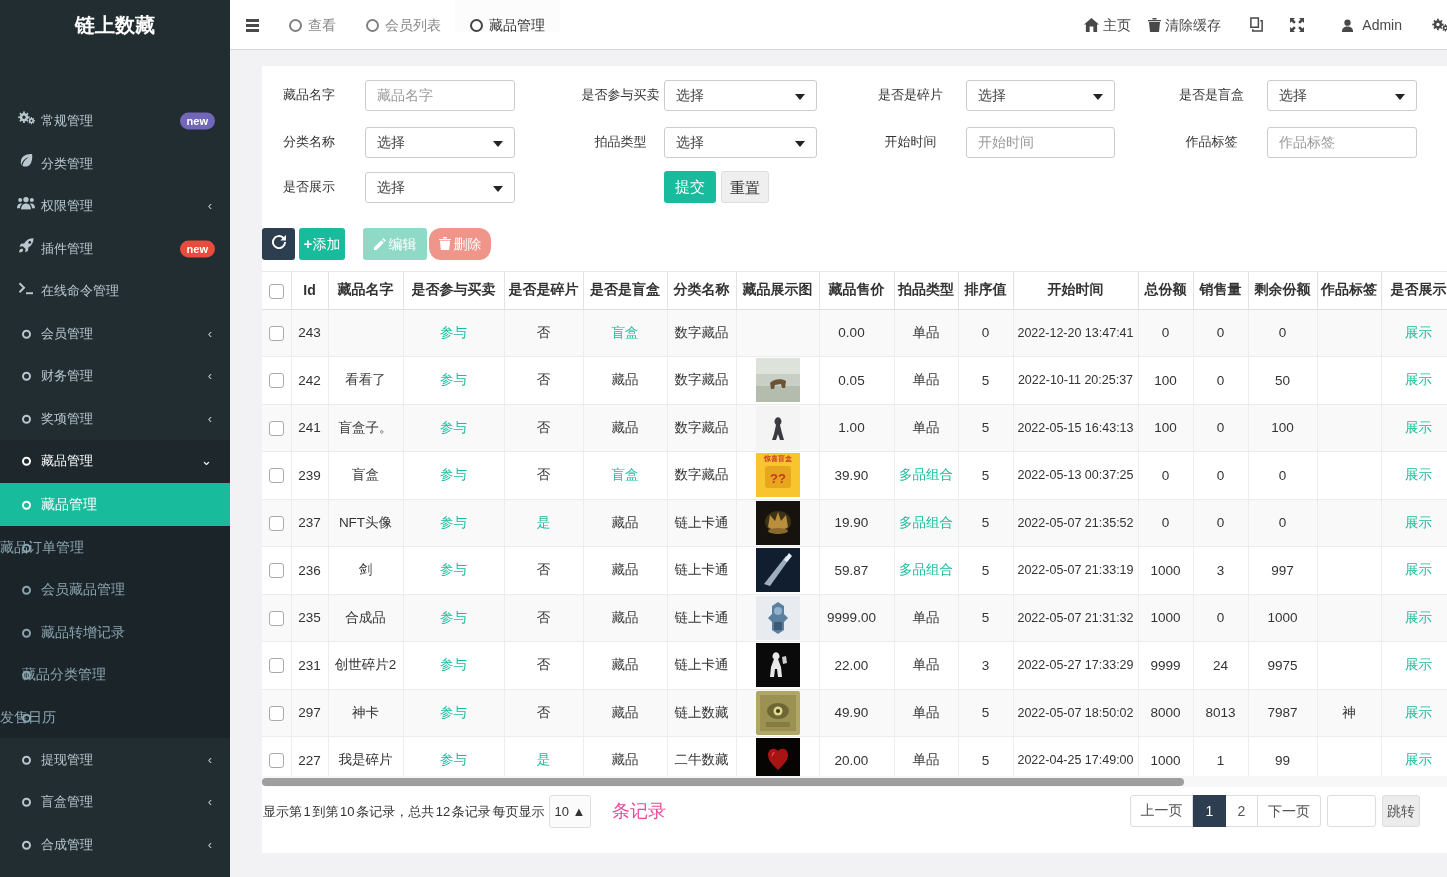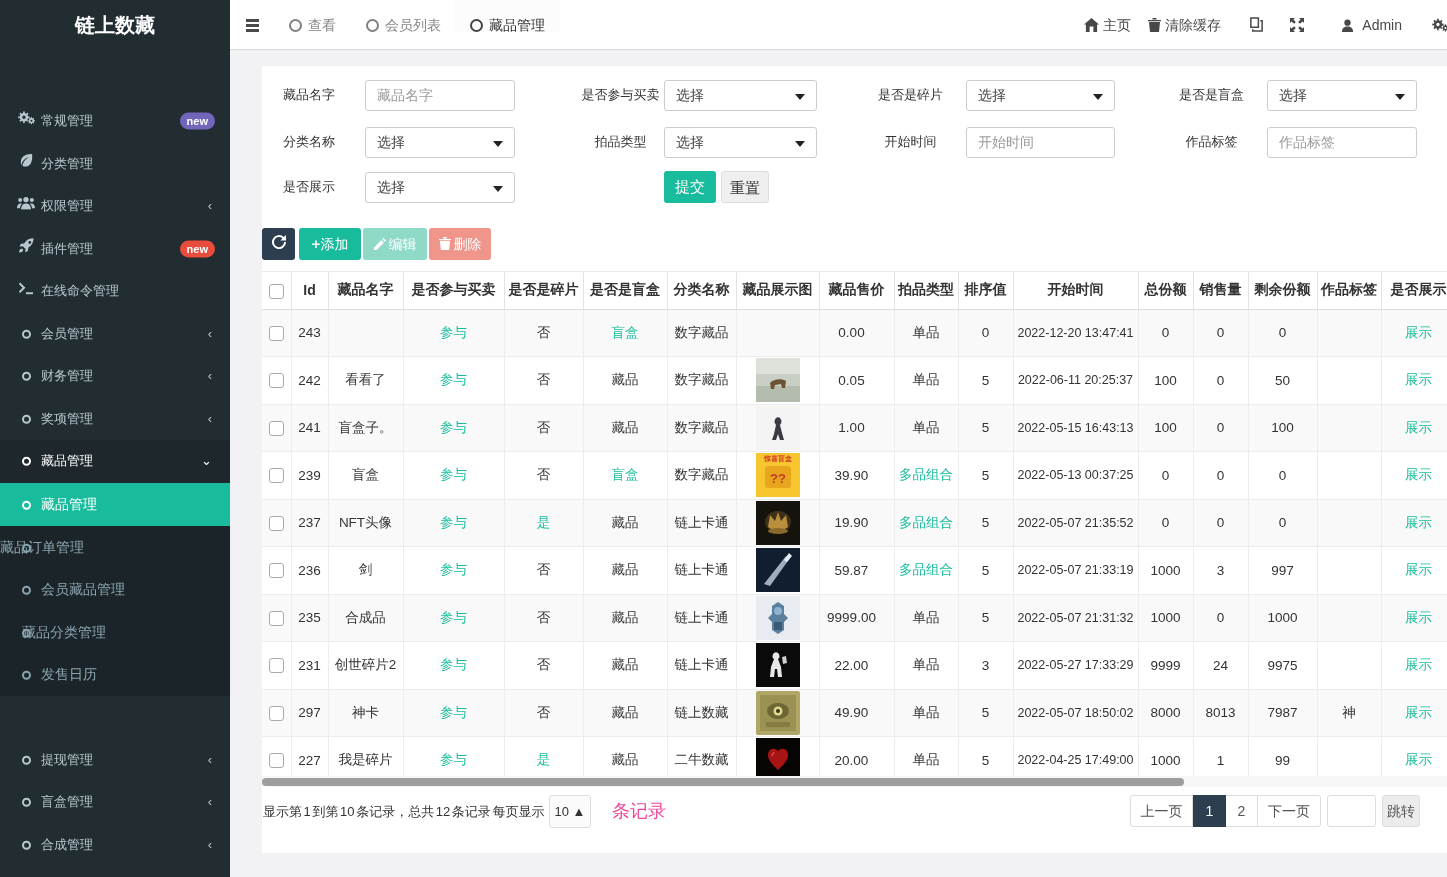--- a/index.html
+++ b/index.html
@@ -99,22 +99,23 @@
           </svg></span><span class="mt">在线命令管理</span></li>
     <li><span class="mi"><span class="ci"></span></span><span class="mt">会员管理</span><span class="arr">‹</span></li>
     <li><span class="mi"><span class="ci"></span></span><span class="mt">财务管理</span><span class="arr">‹</span></li>
     <li><span class="mi"><span class="ci"></span></span><span class="mt">奖项管理</span><span class="arr">‹</span></li>
     <li class="open" style="color:#fff;"><span class="mi"><span class="ci"></span></span><span class="mt">藏品管理</span><span class="arr" style="color:#fff;">⌄</span></li>
   </ul>
   <ul class="sub" style="position:absolute;top:483px;left:0;width:230px;">
     <li class="active-g" style="height:42.5px;line-height:42.5px;position:relative;"><span class="mi" style="position:absolute;left:15px;top:50%;transform:translateY(-50%);width:22px;text-align:center;"><span class="ci"></span></span><span class="mt" style="margin-left:41px;color:#fff;">藏品管理</span></li>
     <li style="height:42.5px;line-height:42.5px;position:relative;"><span class="mi" style="position:absolute;left:15px;top:50%;transform:translateY(-50%);width:22px;text-align:center;"><span class="ci"></span></span><span class="mt" style="">藏品订单管理</span></li>
     <li style="height:42.5px;line-height:42.5px;position:relative;"><span class="mi" style="position:absolute;left:15px;top:50%;transform:translateY(-50%);width:22px;text-align:center;"><span class="ci"></span></span><span class="mt" style="margin-left:41px;">会员藏品管理</span></li>
+    <li style="height:42.5px;line-height:42.5px;position:relative;"><span class="mi" style="position:absolute;left:15px;top:50%;transform:translateY(-50%);width:22px;text-align:center;"><span class="ci"></span></span><span class="mt" style="margin-left:41px;">藏品转增记录</span></li>
     <li style="height:42.5px;line-height:42.5px;position:relative;"><span class="mi" style="position:absolute;left:15px;top:50%;transform:translateY(-50%);width:22px;text-align:center;"><span class="ci"></span></span><span class="mt" style="margin-left:22px;">藏品分类管理</span></li>
-    <li style="height:42.5px;line-height:42.5px;position:relative;"><span class="mi" style="position:absolute;left:15px;top:50%;transform:translateY(-50%);width:22px;text-align:center;"><span class="ci"></span></span><span class="mt" style="margin-left:41px;">发售日历</span></li>
+    <li style="height:42.5px;line-height:42.5px;position:relative;"><span class="mi" style="position:absolute;left:15px;top:50%;transform:translateY(-50%);width:22px;text-align:center;"><span class="ci"></span></span><span class="mt" style="">发售日历</span></li>
   </ul>
   <ul class="menu" style="top:738.5px;">
     <li><span class="mi"><span class="ci"></span></span><span class="mt">提现管理</span><span class="arr">‹</span></li>
     <li><span class="mi"><span class="ci"></span></span><span class="mt">盲盒管理</span><span class="arr">‹</span></li>
     <li><span class="mi"><span class="ci"></span></span><span class="mt">合成管理</span><span class="arr">‹</span></li>
   </ul>
 </div>
 
 <div id="navbar">
   <div id="burger">
@@ -175,25 +176,25 @@
   <div class="finput" style="left:1005px;top:60.5px;width:150px;">作品标签</div>
 
   <div class="flabel" style="left:-18px;top:106px;">是否展示</div>
   <div class="fselect" style="left:103px;top:106px;width:150px;">选择</div>
   <div class="btn" style="position:absolute;left:402px;top:105px;width:52px;height:32px;line-height:32px;background:#18bc9c;">提交</div>
   <div class="btn" style="position:absolute;left:459px;top:105px;width:48px;height:32px;line-height:32px;background:#efefef;border:1px solid #ddd;color:#333;">重置</div>
 
   <div id="tb-refresh"><svg width="14" height="14" viewBox="0 0 16 16">
         <path d="M13.6 2.4 A8 8 0 1 0 16 8 L13.8 8 A5.8 5.8 0 1 1 12 3.9 L9.5 6.4 16 6.4 16 0Z" fill="#fff"></path>
       </svg></div>
-  <div class="tbtn" style="left:37px;width:62px;background:#18bc9c;"><b style="font-size:15px;">+</b>添加</div>
+  <div class="tbtn" style="left:37px;width:46px;background:#18bc9c;"><b style="font-size:15px;">+</b>添加</div>
   <div class="tbtn" style="left:101px;width:64px;background:#8fd9c7;"><svg width="12" height="12" viewBox="0 0 14 14" style="vertical-align:-1px;margin-right:3px;">
         <path d="M0 11 L8.5 2.5 11.5 5.5 3 14 0 14Z M9.5 1.5 L11 0 14 3 12.5 4.5Z" fill="#fff"></path>
       </svg>编辑</div>
-  <div class="tbtn" style="left:167px;width:62px;background:#f0958a;"><svg width="12" height="13" viewBox="0 0 13 14" style="vertical-align:-1px;margin-right:3px;">
+  <div class="tbtn" style="left:167px;width:62px;background:#f0958a;border-radius:12px;"><svg width="12" height="13" viewBox="0 0 13 14" style="vertical-align:-1px;margin-right:3px;">
         <path d="M1 4 12 4 11 14 2 14Z M0 2 13 2 13 3.2 0 3.2Z M4.5 0 8.5 0 8.5 1.5 4.5 1.5Z" fill="#fff"></path>
       </svg>删除</div>
 
   <div id="twrap">
     <table id="tbl">
         <colgroup>
           <col style="width:29px">
           <col style="width:37px">
           <col style="width:75px">
           <col style="width:101px">
@@ -262,21 +263,21 @@
               <svg class="thumb" viewBox="0 0 44 44">
                 <rect width="44" height="44" fill="#c9cfc4"></rect>
                 <rect y="0" width="44" height="16" fill="#dde2da"></rect>
                 <rect y="28" width="44" height="16" fill="#b4bcae"></rect>
                 <path d="M14 25 C17 21 26 20 30 23 L29 30 L26 30 L25 26 L19 27 L18 31 L15 31Z" fill="#6b5435"></path>
               </svg>
             </td>
             <td class="pr">0.05</td>
             <td>单品</td>
             <td>5</td>
-            <td class="dt">2022-06-11 20:25:37</td>
+            <td class="dt">2022-10-11 20:25:37</td>
             <td>100</td>
             <td>0</td>
             <td>50</td>
             <td></td>
             <td><span class="gl">展示</span></td>
           </tr>
           <tr class="odd">
             <td><span class="cb"></span></td>
             <td>241</td>
             <td>盲盒子。</td>
@@ -484,19 +485,19 @@
           </tr>
         </tbody>
       </table>
   </div>
   <div id="hscroll">
       <div id="hthumb"></div>
     </div>
   <div id="pgtext">显示第 1 到第 10 条记录，总共 12 条记录 每页显示</div>
   <div id="pagesize">10 ▲</div>
   <div id="pgtext2">条记录</div>
-  <div class="pgbtn" style="left:868px;width:63px;border-radius:3px 0 0 3px;">上一页</div>
+  <div class="pgbtn" style="left:868px;width:63px;border-radius:3px 0 0 3px;font-family:Liberation Mono, monospace;">上一页</div>
   <div class="pgbtn" style="left:931px;width:33px;background:#2c3e50;color:#fff;border-color:#2c3e50;">1</div>
   <div class="pgbtn" style="left:964px;width:32px;border-left:none;">2</div>
   <div class="pgbtn" style="left:996px;width:63px;border-radius:0 3px 3px 0;border-left:none;">下一页</div>
   <div class="pgbtn" style="left:1065px;width:49px;border-radius:3px;background:#fff;"></div>
   <div class="pgbtn" style="left:1120px;width:38px;border-radius:3px;background:#ececec;">跳转</div>
 </div>
 
 </body></html>

